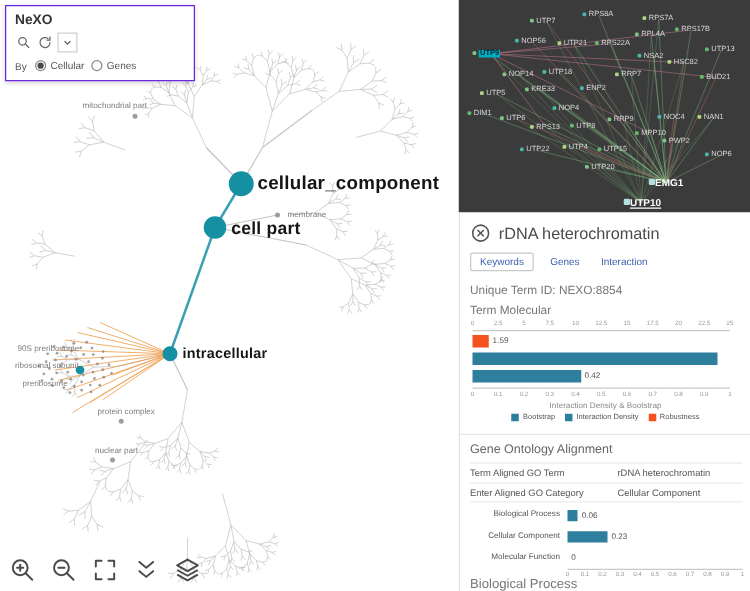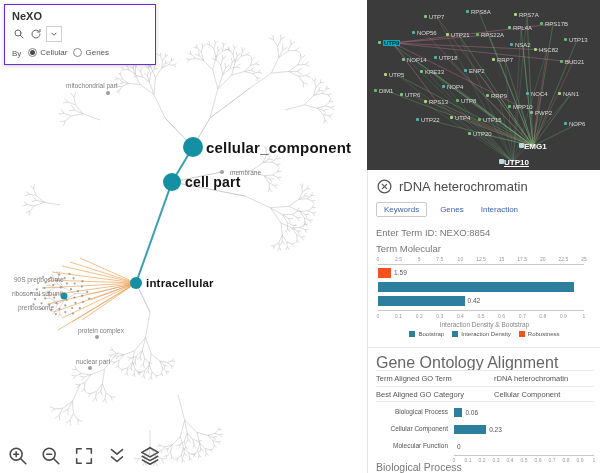--- a/index.html
+++ b/index.html
@@ -52,21 +52,21 @@
 .bar{position:absolute;height:10px}
 .axline{position:absolute;height:1px;background:#c9c9c9}
 .tick{position:absolute;transform:translateX(-50%);font-size:5px;color:#999;white-space:nowrap}
 .bar-label{position:absolute;font-size:6.5px;color:#555;white-space:nowrap}
 .axis-title{position:absolute;left:0;top:151px;width:233px;text-align:center;font-size:6.5px;color:#888}
 #legend{position:absolute;left:0;top:161px;width:233px;display:flex;justify-content:center;gap:8px;align-items:center}
 .leg-item{display:flex;align-items:center;gap:3px}
 .leg-sw{width:6px;height:6px}
 .leg-lb{font-size:6px;color:#555;white-space:nowrap}
 .divider{position:absolute;left:0;top:177px;width:233px;height:1px;background:#e6e6e6}
-.goa-title{position:absolute;left:8px;top:184px;font-size:16px;color:#666}
+.goa-title{position:absolute;left:8px;top:184px;font-size:10px;color:#666}
 #go-rows{position:absolute;left:8px;top:200px;width:218px}
 .go-row{display:flex;border-top:1px solid #ececec;height:16px;align-items:center}
 .go-row:last-child{border-bottom:1px solid #ececec}
 .go-label{width:118px;font-size:7.5px;color:#555}
 .go-value{flex:1;font-size:7.5px;color:#555}
 #chart2{position:absolute;left:8px;top:238px;width:220px;height:58px}
 .c2-cat{position:absolute;left:0;width:72px;text-align:right;font-size:6.5px;color:#555;white-space:nowrap}
 .bottom-title{position:absolute;left:8px;top:291px;font-size:10.5px;color:#777}
 </style>
 </head>
@@ -385,21 +385,21 @@
             <line x1="15" y1="9" x2="9" y2="15"></line>
           </svg>
       </button>
       <span class="dp-title">rDNA heterochromatin</span>
     </div>
     <div id="tabs">
         <div class="tab active">Keywords</div>
         <div class="tab">Genes</div>
         <div class="tab">Interaction</div>
       </div>
-    <div class="dp-sub" id="uid">Enter Term ID: NEXO:8854</div>
+    <div class="dp-sub" id="uid">Unique Term ID: NEXO:8854</div>
     <div class="dp-sub" id="robust-title">Term Molecular</div>
     <div id="chart1">
         <div class="tick" style="left: 2px; top: 0px;">0</div>
         <div class="tick" style="left: 22.6px; top: 0px;">2.5</div>
         <div class="tick" style="left: 43.2px; top: 0px;">5</div>
         <div class="tick" style="left: 63.8px; top: 0px;">7.5</div>
         <div class="tick" style="left: 84.4px; top: 0px;">10</div>
         <div class="tick" style="left: 105px; top: 0px;">12.5</div>
         <div class="tick" style="left: 125.6px; top: 0px;">15</div>
         <div class="tick" style="left: 146.2px; top: 0px;">17.5</div>
@@ -441,21 +441,21 @@
         </div>
       </div>
     <div class="divider"></div>
     <div class="goa-title">Gene Ontology Alignment</div>
     <div id="go-rows">
         <div class="go-row">
           <div class="go-label">Term Aligned GO Term</div>
           <div class="go-value">rDNA heterochromatin</div>
         </div>
         <div class="go-row">
-          <div class="go-label">Best Aligned GO Category</div>
+          <div class="go-label">Enter Aligned GO Category</div>
           <div class="go-value">Cellular Component</div>
         </div>
       </div>
     <div id="chart2">
         <div class="c2-cat" style="top: 0px;">Biological Process</div>
         <div class="bar" style="left: 78px; top: 0px; width: 8.4px; height: 9px; background: rgb(46, 127, 158);"></div>
         <div class="bar-label" style="left: 89.4px; top: 1px;">0.06</div>
         <div class="c2-cat" style="top: 17px;">Cellular Component</div>
         <div class="bar" style="left: 78px; top: 17px; width: 32.2px; height: 9px; background: rgb(46, 127, 158);"></div>
         <div class="bar-label" style="left: 113.2px; top: 18px;">0.23</div>

